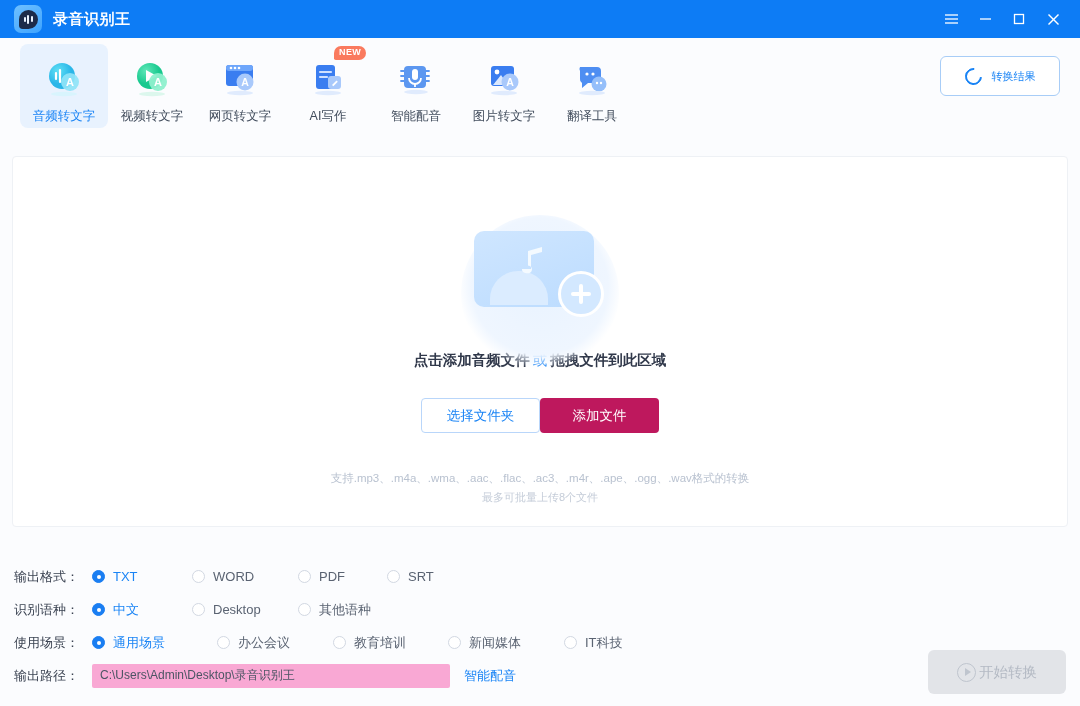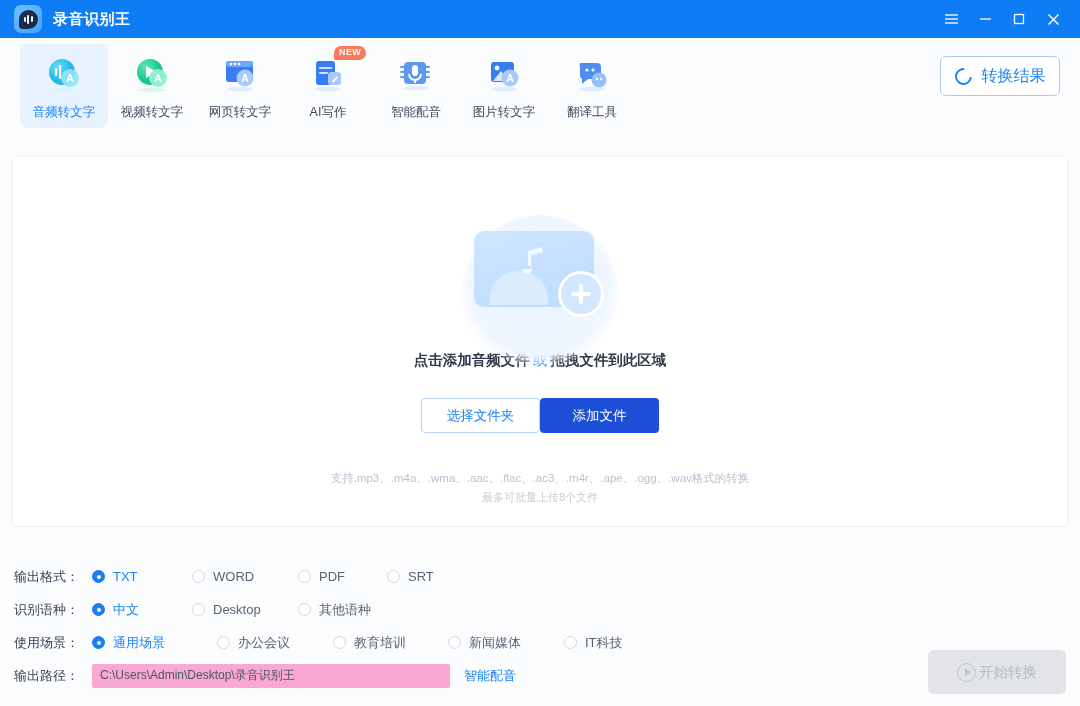--- a/index.html
+++ b/index.html
@@ -44,39 +44,39 @@
 
   
   .tabbar {
     height: 100px; background: #fbfcfe; display: flex; align-items: flex-start;
     padding: 0 20px; position: relative;
   }
   .tabs { display: flex; align-items: flex-start; }
   .tab {
     width: 88px; height: 84px; margin-top: 6px; border-radius: 8px;
     display: flex; flex-direction: column; align-items: center;
-    justify-content: flex-start; padding-top: 10px; cursor: default;
+    justify-content: center; padding-top: 10px; cursor: default;
     position: relative;
   }
   .tab.active { background: #e8f2fe; }
   .tab .ico { width: 42px; height: 42px; position: relative; }
   .tab .lbl {
     margin-top: 8px; font-size: 12.5px; color: #414c5c; white-space: nowrap;
   }
   .tab.active .lbl { color: #1a84f5; }
   .newbadge {
     position: absolute; top: 2px; right: 6px;
     background: #fa7a5e; color: #fff; font-size: 9px; font-weight: bold;
     border-radius: 8px 8px 8px 2px; padding: 1px 5px 2px 5px; line-height: 1.2;
     letter-spacing: .3px;
   }
   .result-btn {
     margin-left: auto; margin-top: 18px;
     width: 120px; height: 40px; border: 1px solid #a8cdf7; border-radius: 6px;
-    background: #fff; color: #1a84f5; font-size: 16px;
+    background: #fff; color: #1a84f5; font-size: 11px;
     display: flex; align-items: center; justify-content: center; gap: 10px;
     cursor: default;
   }
   .result-btn .ring {
     width: 17px; height: 17px; border-radius: 50%;
     border: 2px solid #1a84f5; border-right-color: transparent;
     transform: rotate(-40deg);
   }
 
   
@@ -117,21 +117,21 @@
     margin-top: 22px; font-size: 14.5px; font-weight: bold; color: #30384a;
   }
   .droptext .or { color: #1a84f5; font-weight: normal; margin: 0 3px; }
 
   .btnrow { margin-top: 28px; display: flex; }
   .btn {
     width: 119px; height: 35px; border-radius: 4px; font-size: 13.5px;
     display: flex; align-items: center; justify-content: center; cursor: default;
   }
   .btn.outline { background: #fff; border: 1px solid #b9d6fa; color: #1a84f5; }
-  .btn.solid { background: #1d4ed8; color: #fff; }
+  .btn.solid { background: #be185d; color: #fff; }
 
   .formats {
     margin-top: 36px; font-size: 11.5px; color: #b9c2d0; text-align: center;
     line-height: 1.65;
   }
   .formats .sub { font-size: 11px; color: #c4ccd8; }
 
   
   .options {
     position: absolute; left: 14px; top: 560px; width: 900px;

